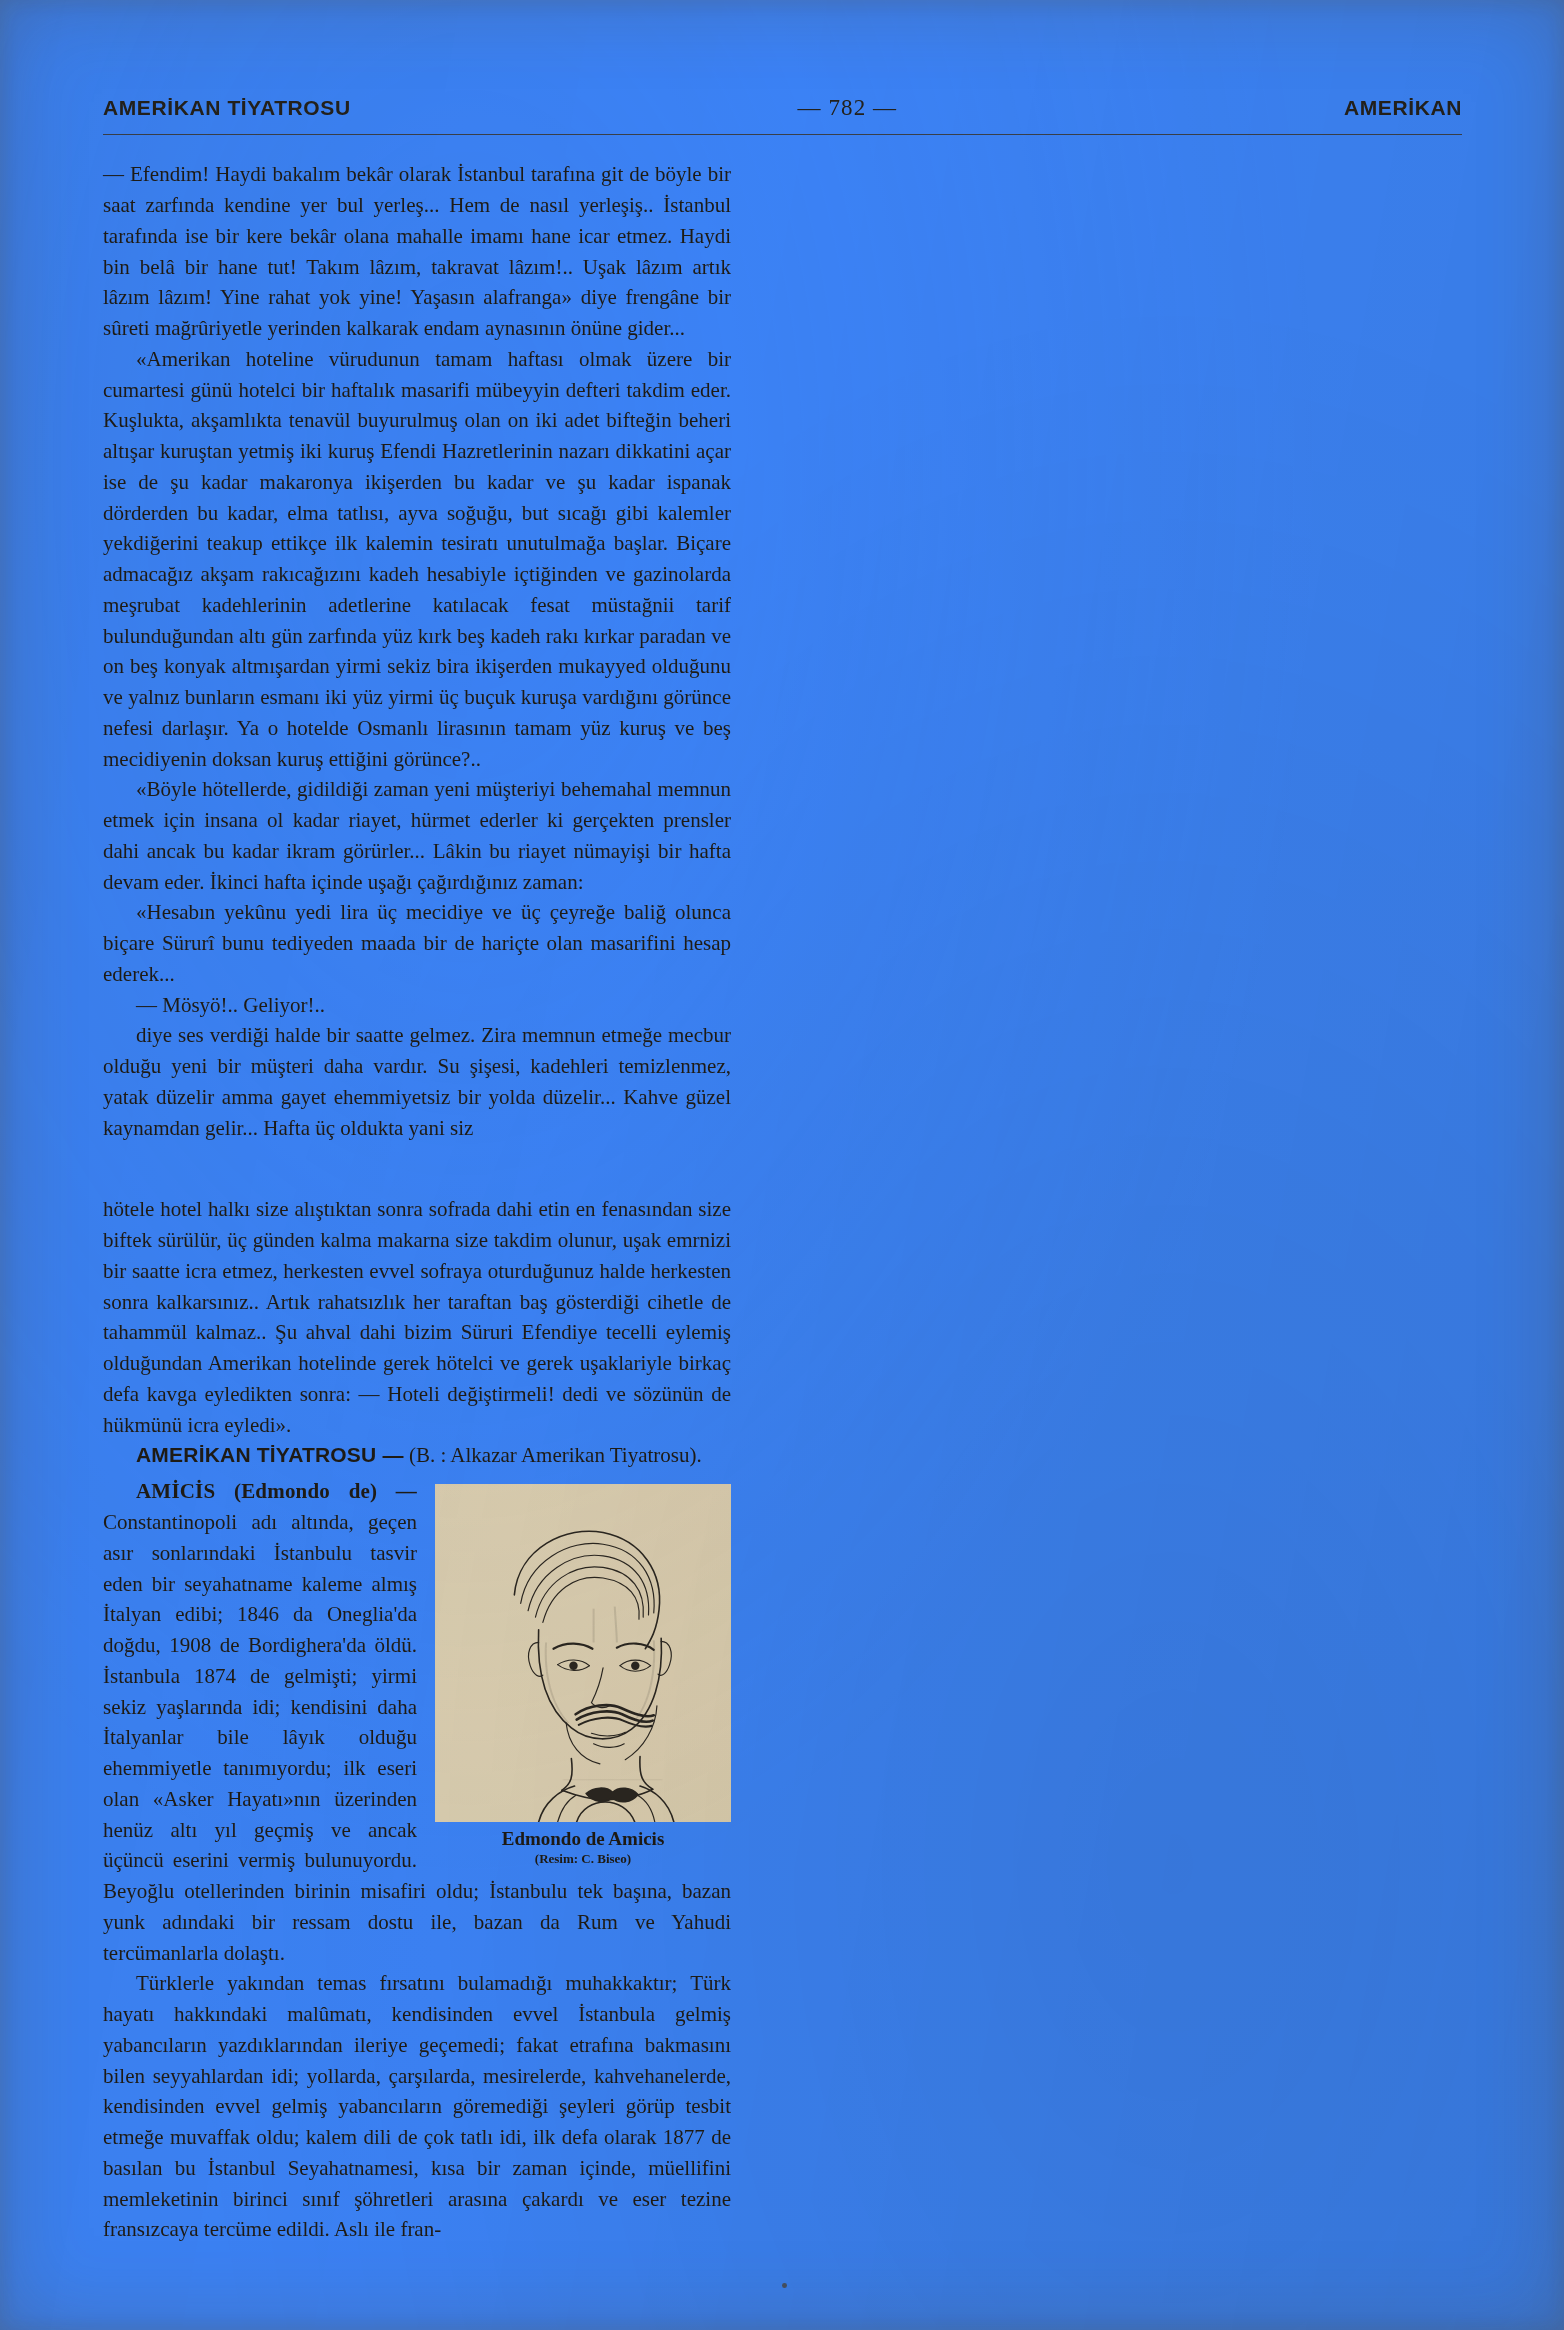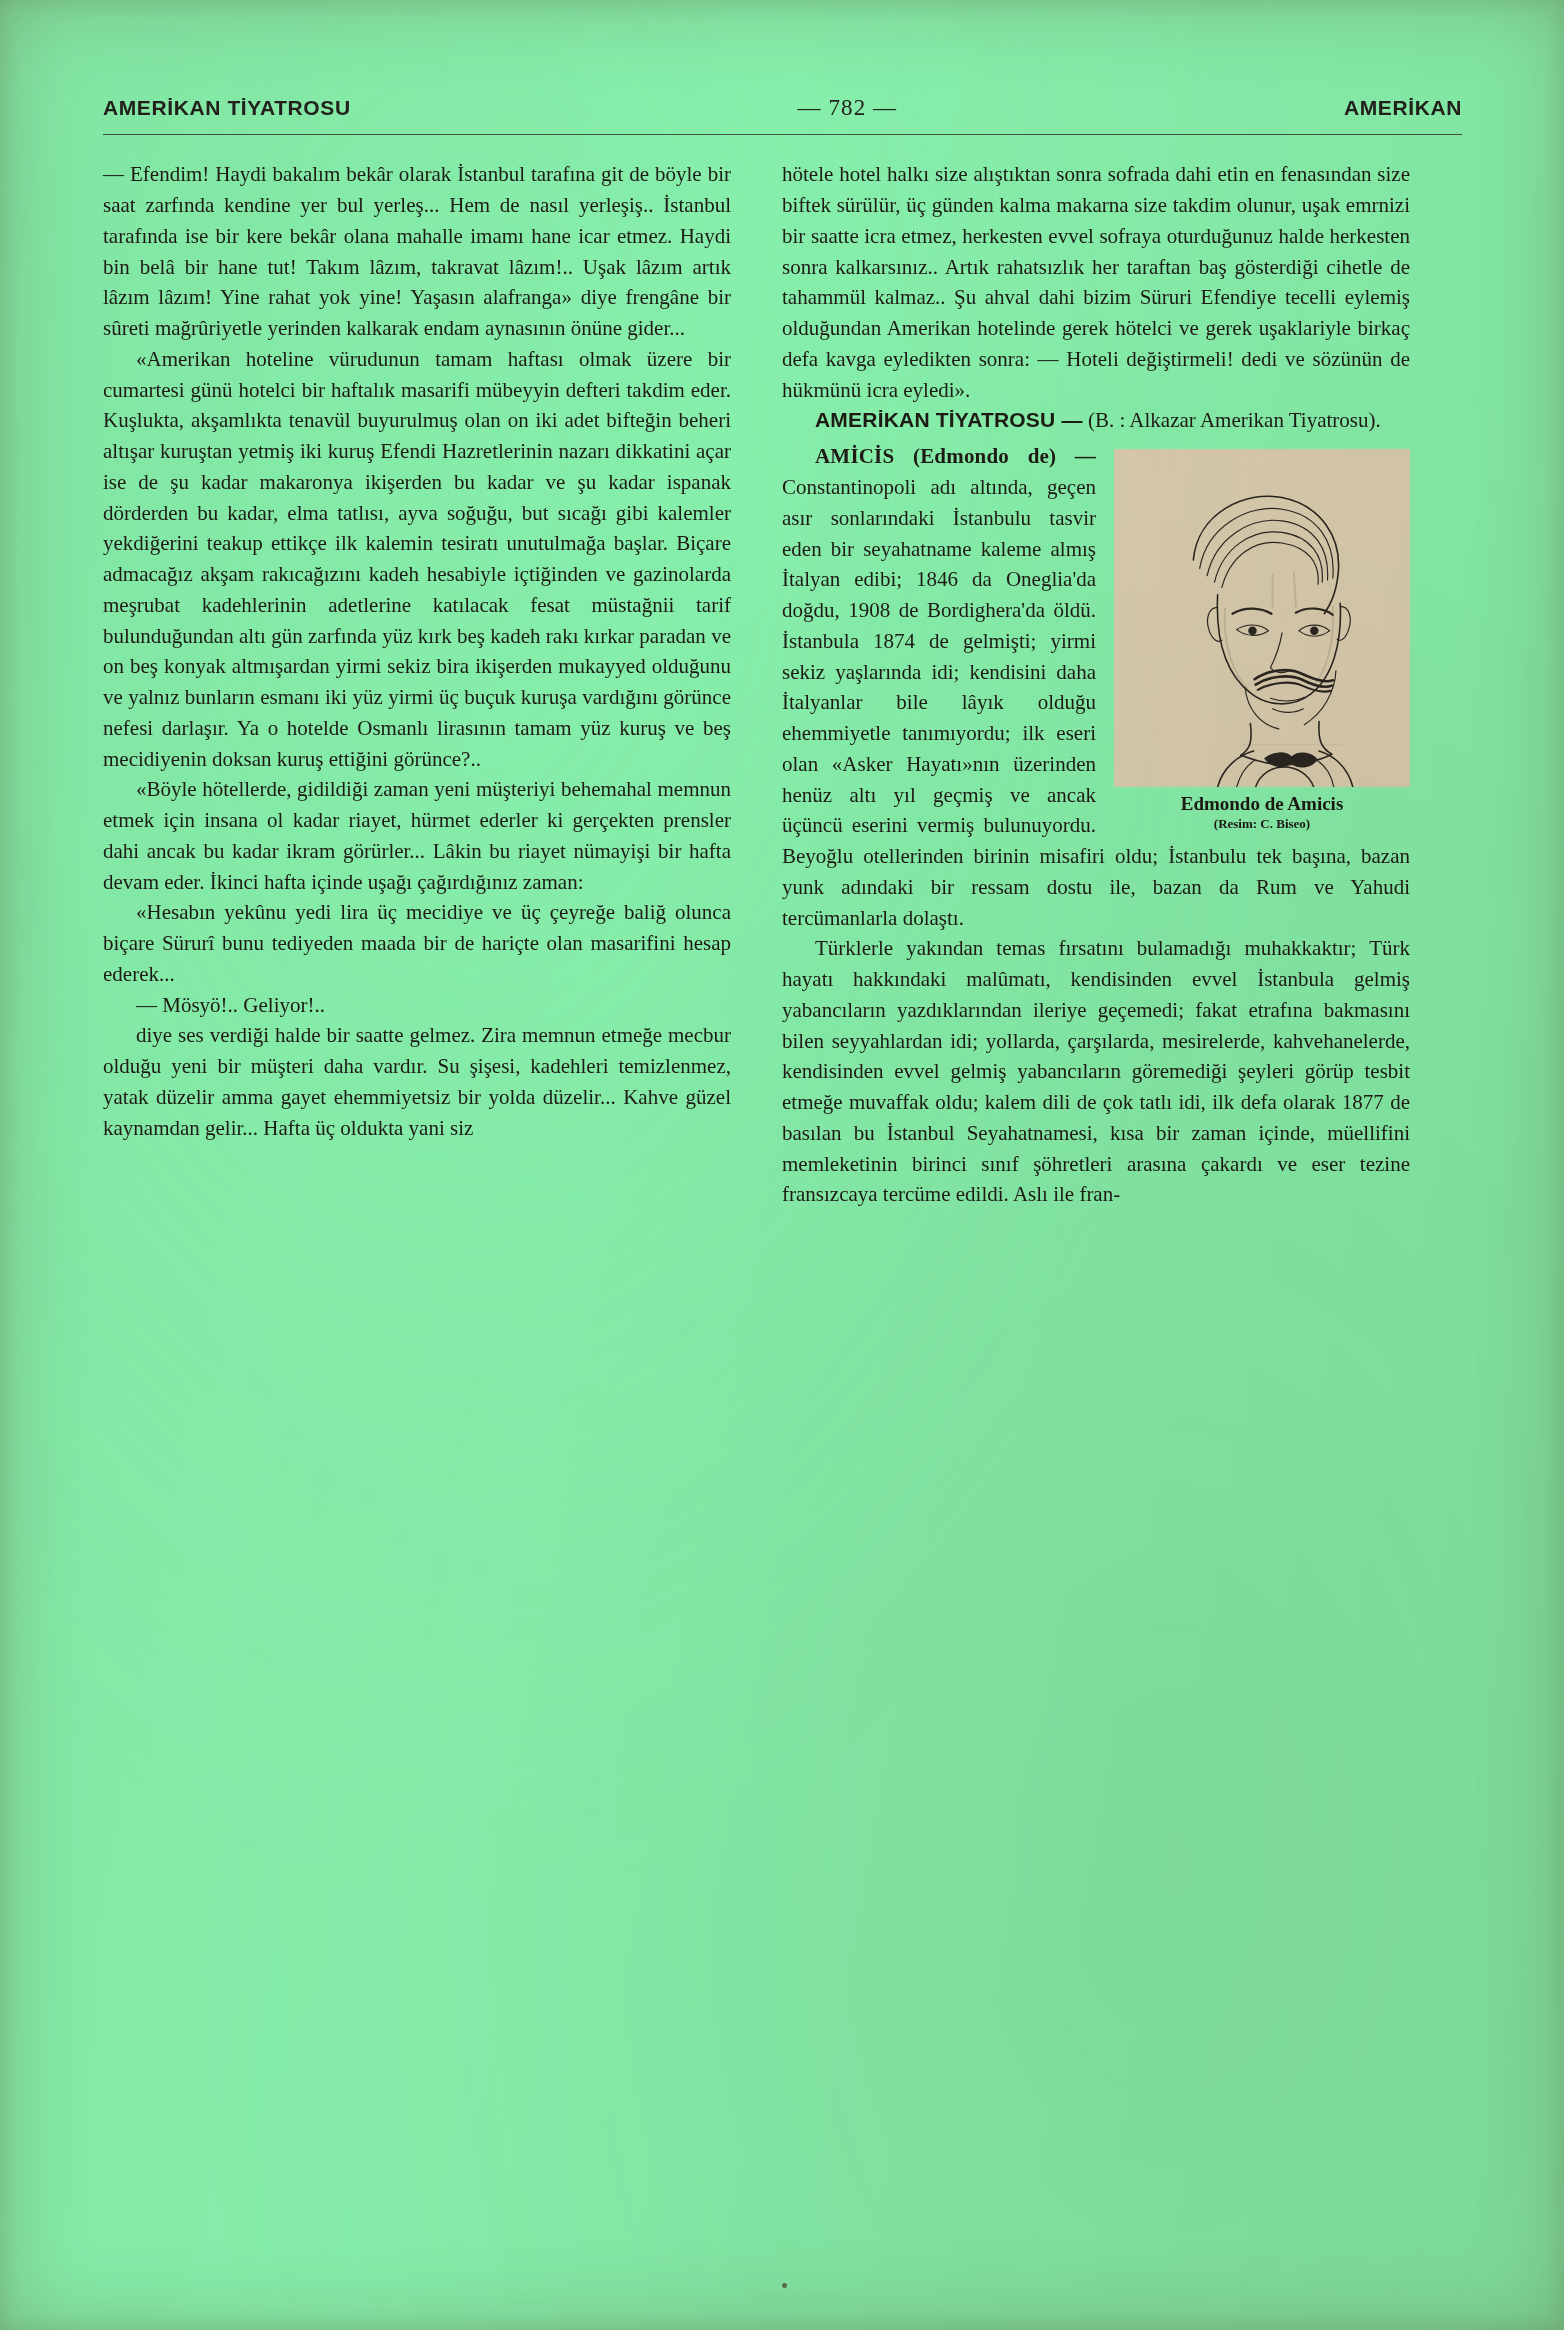--- a/index.html
+++ b/index.html
@@ -4,21 +4,21 @@
 <style>
   html, body {
     margin: 0;
     padding: 0;
     background: #b9ab8e;
   }
   .page {
     position: relative;
     width: 1565px;
     height: 2330px;
-    background: #86efac;
+    background: #3b82f6;
     overflow: hidden;
     font-family: "Liberation Serif", serif;
   }
   
   .grain {
     position: absolute;
     inset: 0;
     pointer-events: none;
     background:
       radial-gradient(ellipse at 30% 20%, rgba(255,255,255,0.20), rgba(255,255,255,0) 55%),
@@ -72,20 +72,21 @@
     background: #3a342a;
     opacity: .85;
   }
 
   
   .cols {
     margin-top: 24px;
     display: flex;
     gap: 51px;
     width: 100%;
+    flex-direction: column;
   }
   .col {
     width: 628px;
     color: #1e1b15;
     font-size: 21px;
     line-height: 1.465;
     text-align: justify;
     text-justify: inter-word;
     hyphens: manual;
   }

